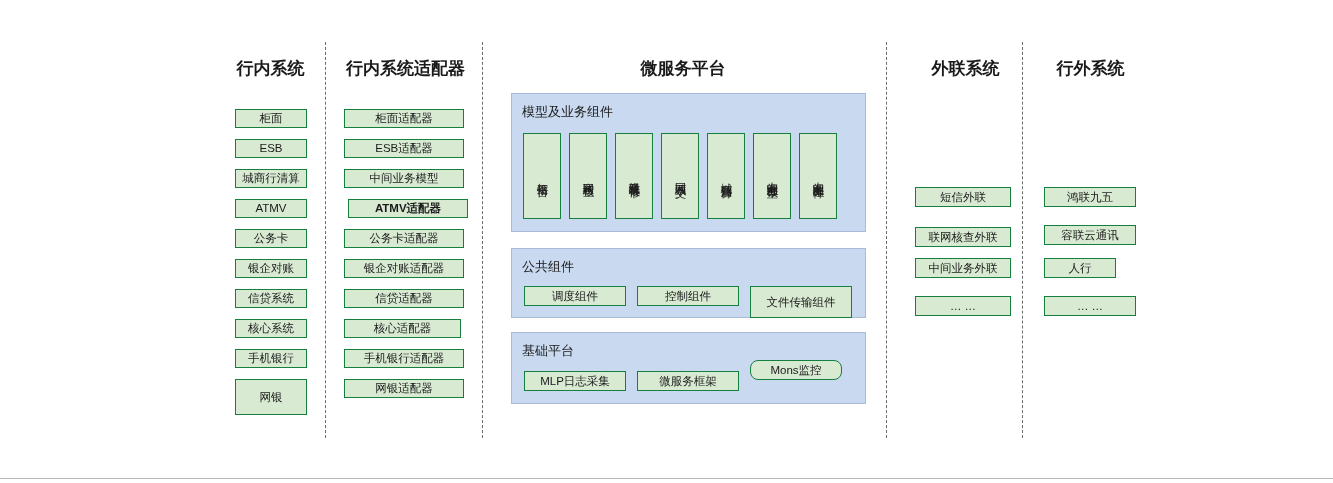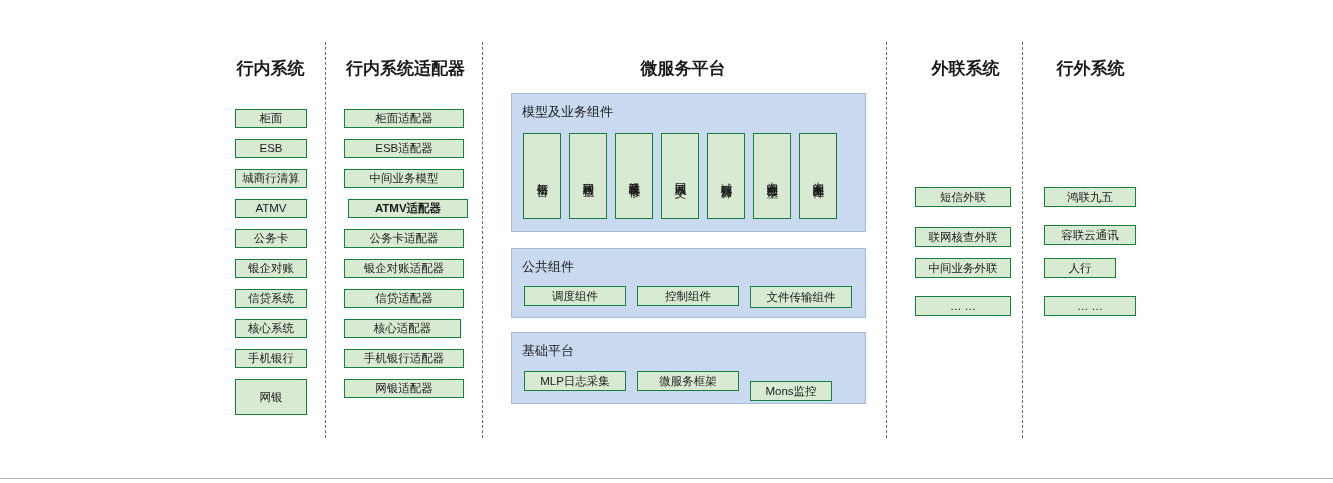--- a/index.html
+++ b/index.html
@@ -118,27 +118,27 @@
   <div class="node vert" style="left:615px; top:133px; width:38px; height:86px;">银联及银行卡</div>
   <div class="node vert" style="left:661px; top:133px; width:38px; height:86px;">同城票交</div>
   <div class="node vert" style="left:707px; top:133px; width:38px; height:86px;">城商行清算</div>
   <div class="node vert" style="left:753px; top:133px; width:38px; height:86px;">中间业务模型</div>
   <div class="node vert" style="left:799px; top:133px; width:38px; height:86px;">中间业务组件</div>
 
   <div class="panel" style="left:511px; top:248px; width:355px; height:70px;"></div>
   <div class="panel-label" style="left:522px; top:258px;">公共组件</div>
   <div class="node" style="left:524px; top:286px; width:102px; height:20px;">调度组件</div>
   <div class="node" style="left:637px; top:286px; width:102px; height:20px;">控制组件</div>
-  <div class="node" style="left:750px; top:286px; width:102px; height:22px;">文件传输组件</div>
+  <div class="node" style="left:750px; top:286px; width:102px; height:32px;">文件传输组件</div>
 
   <div class="panel" style="left:511px; top:332px; width:355px; height:72px;"></div>
   <div class="panel-label" style="left:522px; top:342px;">基础平台</div>
   <div class="node" style="left:524px; top:371px; width:102px; height:20px;">MLP日志采集</div>
   <div class="node" style="left:637px; top:371px; width:102px; height:20px;">微服务框架</div>
-  <div class="node" style="left:750px; top:381px; width:82px; height:20px;">Mons监控</div>
+  <div class="node" style="left:750px; top:360px; width:92px; height:20px;border-radius:8px;">Mons监控</div>
 
   <div class="node" style="left:915px; top:187px; width:96px; height:20px;">短信外联</div>
   <div class="node" style="left:915px; top:227px; width:96px; height:20px;">联网核查外联</div>
   <div class="node" style="left:915px; top:258px; width:96px; height:20px;">中间业务外联</div>
   <div class="node" style="left:915px; top:296px; width:96px; height:20px;">… …</div>
 
   <div class="node" style="left:1044px; top:187px; width:92px; height:20px;">鸿联九五</div>
   <div class="node" style="left:1044px; top:225px; width:92px; height:20px;">容联云通讯</div>
   <div class="node" style="left:1044px; top:258px; width:72px; height:20px;">人行</div>
   <div class="node" style="left:1044px; top:296px; width:92px; height:20px;">… …</div>

